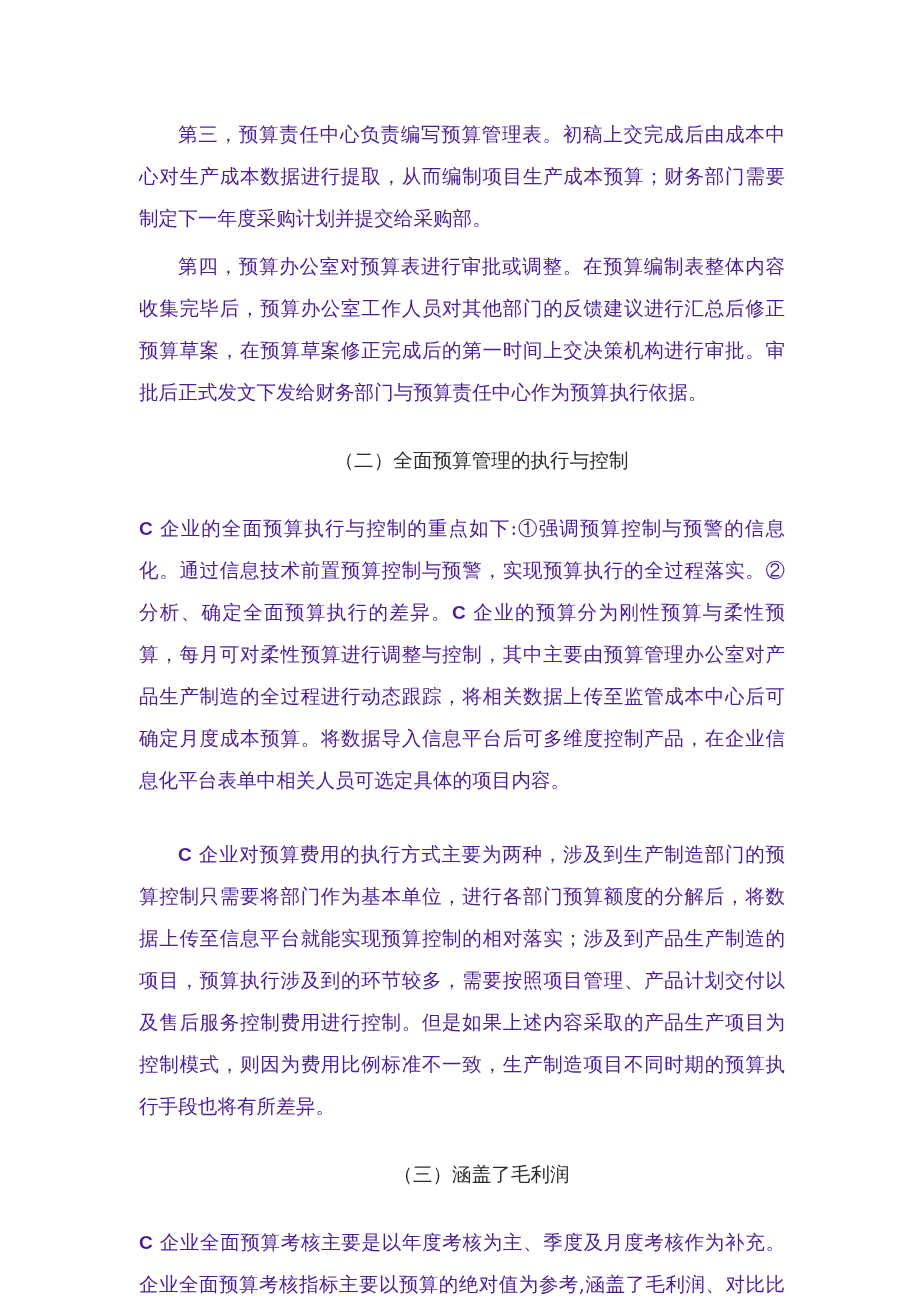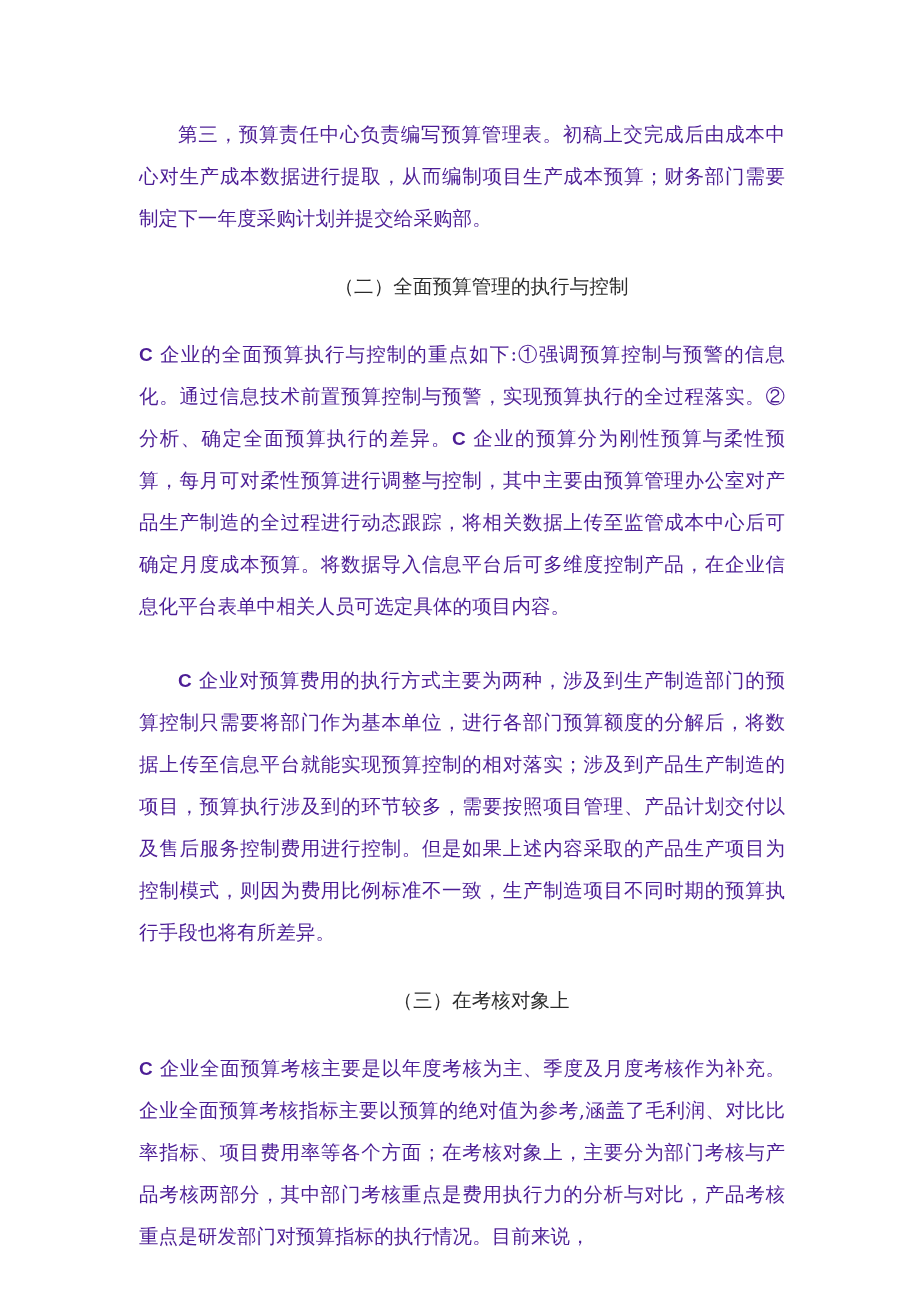--- a/index.html
+++ b/index.html
@@ -70,35 +70,36 @@
   }
 </style>
 </head>
 <body>
 
 <div class="page">
   <div class="content">
 
     <p class="para">第三，预算责任中心负责编写预算管理表。初稿上交完成后由成本中心对生产成本数据进行提取，从而编制项目生产成本预算；财务部门需要制定下一年度采购计划并提交给采购部。</p>
 
+    <p class="para">第四，预算办公室对预算表进行审批或调整。在预算编制表整体内容收集完毕后，预算办公室工作人员对其他部门的反馈建议进行汇总后修正预算草案，在预算草案修正完成后的第一时间上交决策机构进行审批。审批后正式发文下发给财务部门与预算责任中心作为预算执行依据。</p>
 
     <div class="spacer-sm"></div>
 
     <p class="heading">（二）全面预算管理的执行与控制</p>
 
     <div class="spacer-sm"></div>
 
     <p class="para noindent"><span class="cmark">C</span><span> 企业的全面预算执行与控制的重点如下:①强调预算控制与预警的信息化。通过信息技术前置预算控制与预警，实现预算执行的全过程落实。②分析、确定全面预算执行的差异。</span><span class="cmark">C</span><span> 企业的预算分为刚性预算与柔性预算，每月可对柔性预算进行调整与控制，其中主要由预算管理办公室对产品生产制造的全过程进行动态跟踪，将相关数据上传至监管成本中心后可确定月度成本预算。将数据导入信息平台后可多维度控制产品，在企业信息化平台表单中相关人员可选定具体的项目内容。</span></p>
 
     <div class="spacer-sm"></div>
 
     <p class="para"><span class="cmark">C</span><span> 企业对预算费用的执行方式主要为两种，涉及到生产制造部门的预算控制只需要将部门作为基本单位，进行各部门预算额度的分解后，将数据上传至信息平台就能实现预算控制的相对落实；涉及到产品生产制造的项目，预算执行涉及到的环节较多，需要按照项目管理、产品计划交付以及售后服务控制费用进行控制。但是如果上述内容采取的产品生产项目为控制模式，则因为费用比例标准不一致，生产制造项目不同时期的预算执行手段也将有所差异。</span></p>
 
     <div class="spacer-sm"></div>
 
-    <p class="heading">（三）在考核对象上</p>
+    <p class="heading">（三）涵盖了毛利润</p>
 
     <div class="spacer-sm"></div>
 
     <p class="para noindent"><span class="cmark">C</span><span> 企业全面预算考核主要是以年度考核为主、季度及月度考核作为补充。企业全面预算考核指标主要以预算的绝对值为参考,涵盖了毛利润、对比比率指标、项目费用率等各个方面；在考核对象上，主要分为部门考核与产品考核两部分，其中部门考核重点是费用执行力的分析与对比，产品考核重点是研发部门对预算指标的执行情况。目前来说，</span></p>
 
   </div>
 </div>
 
 </body></html>

